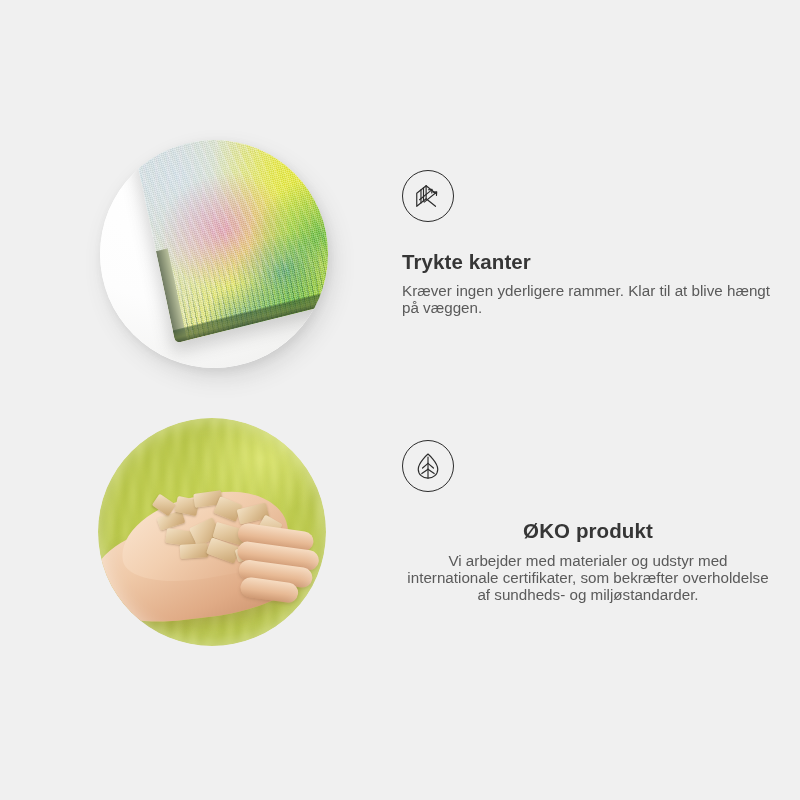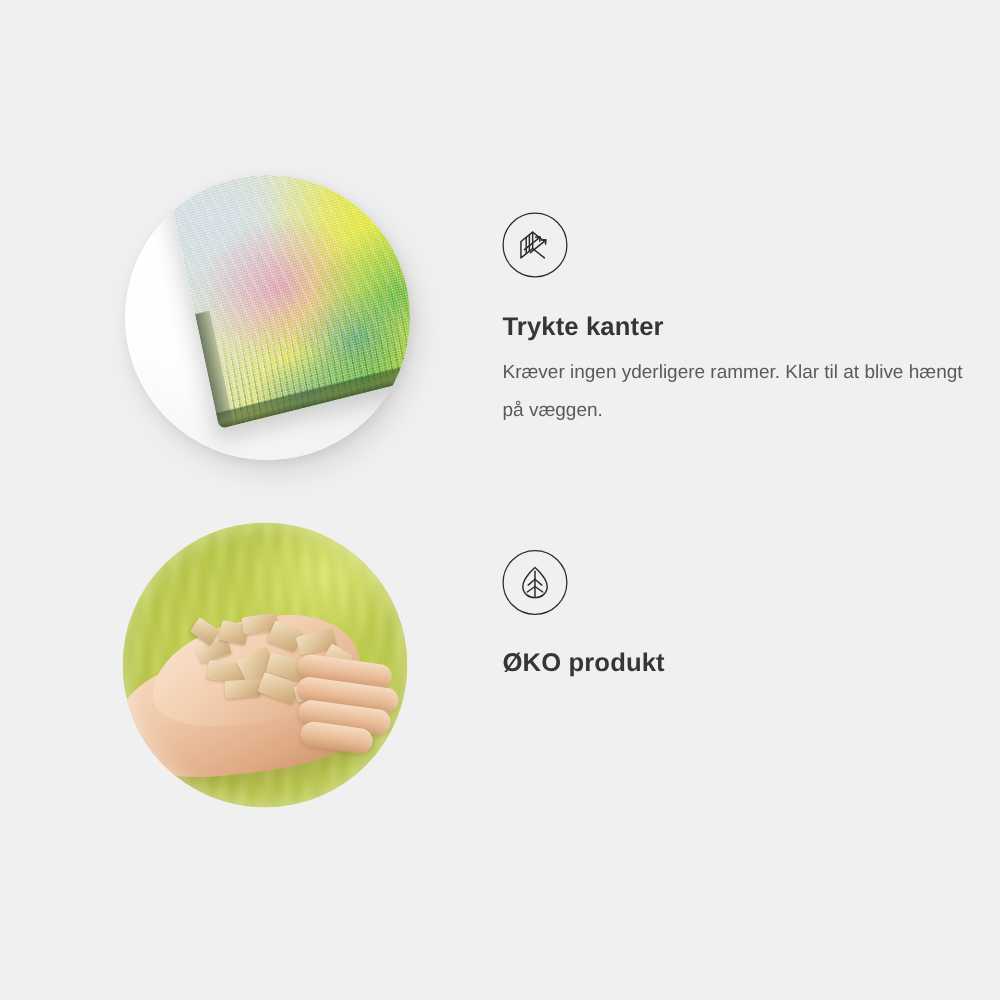--- a/index.html
+++ b/index.html
@@ -275,21 +275,21 @@
   .feature-title {
     font-size: 20.5px;
     font-weight: 600;
     color: #363636;
     letter-spacing: 0.1px;
     margin: 0;
     white-space: nowrap;
   }
   .feature-desc {
     font-size: 15.2px;
-    line-height: 31px;
+    line-height: 17px;
     color: #5a5a5a;
     margin: 0;
     max-width: 372px;
     white-space: pre-line;
   }
 
   #block-1-text { top: 170px; }
   #block-1-text .feature-title { margin-top: 28px; }
   #block-1-text .feature-desc  { margin-top: 8px; }
 
@@ -368,15 +368,16 @@
       <svg width="30" height="30" viewBox="0 0 32 32" fill="none" stroke="#2b2b2b" stroke-width="1.25" stroke-linecap="round" stroke-linejoin="round">
         <path d="M16 3.2 C16 3.2 5.6 12.2 5.6 19.4 C5.6 25.2 10.3 28.9 16 28.9 C21.7 28.9 26.4 25.2 26.4 19.4 C26.4 12.2 16 3.2 16 3.2 Z"></path>
         <path d="M16 6.4 L16 28.9"></path>
         <path d="M16 13.2 L10.2 18.2"></path>
         <path d="M16 13.2 L21.8 18.2"></path>
         <path d="M16 19.4 L9.4 24.1"></path>
         <path d="M16 19.4 L22.6 24.1"></path>
       </svg>
     </div>
     <p class="feature-title">ØKO produkt</p>
+    <p class="feature-desc">Vi arbejder med materialer og udstyr med internationale certifikater, som bekræfter overholdelse af sundheds- og miljøstandarder.</p>
   </div>
 
 </div>
 
 </body></html>

